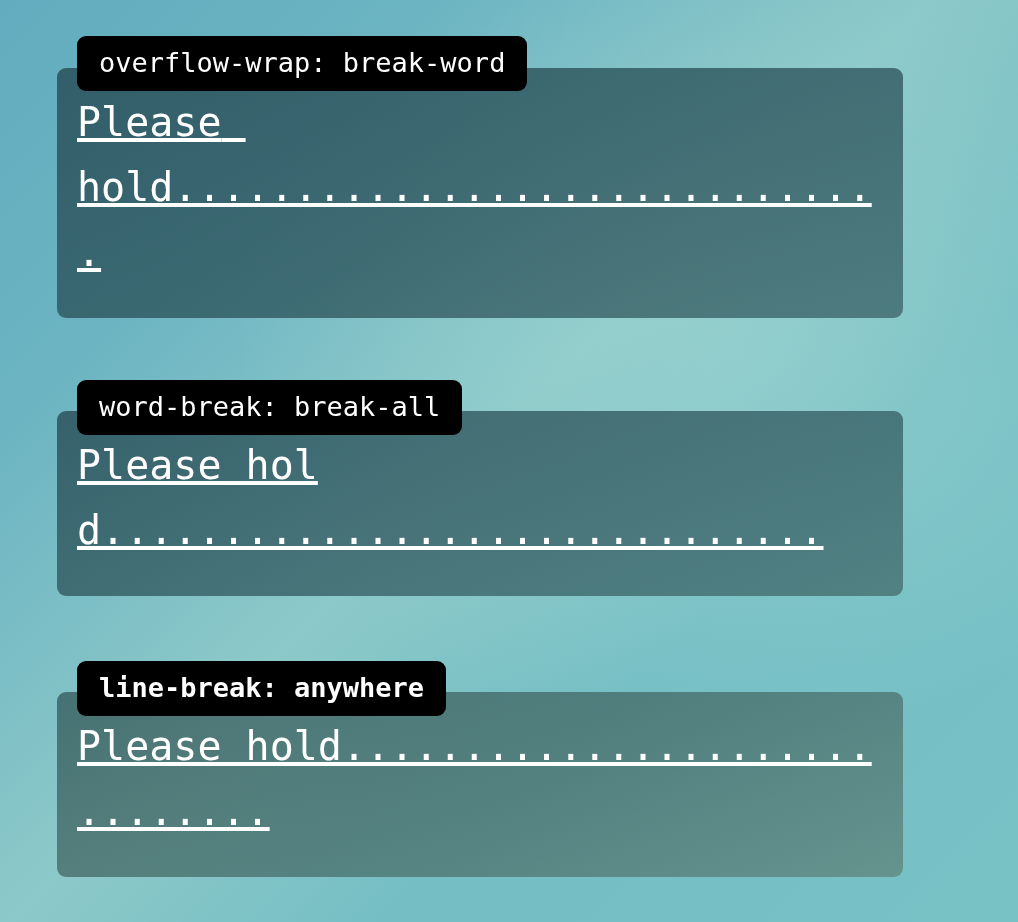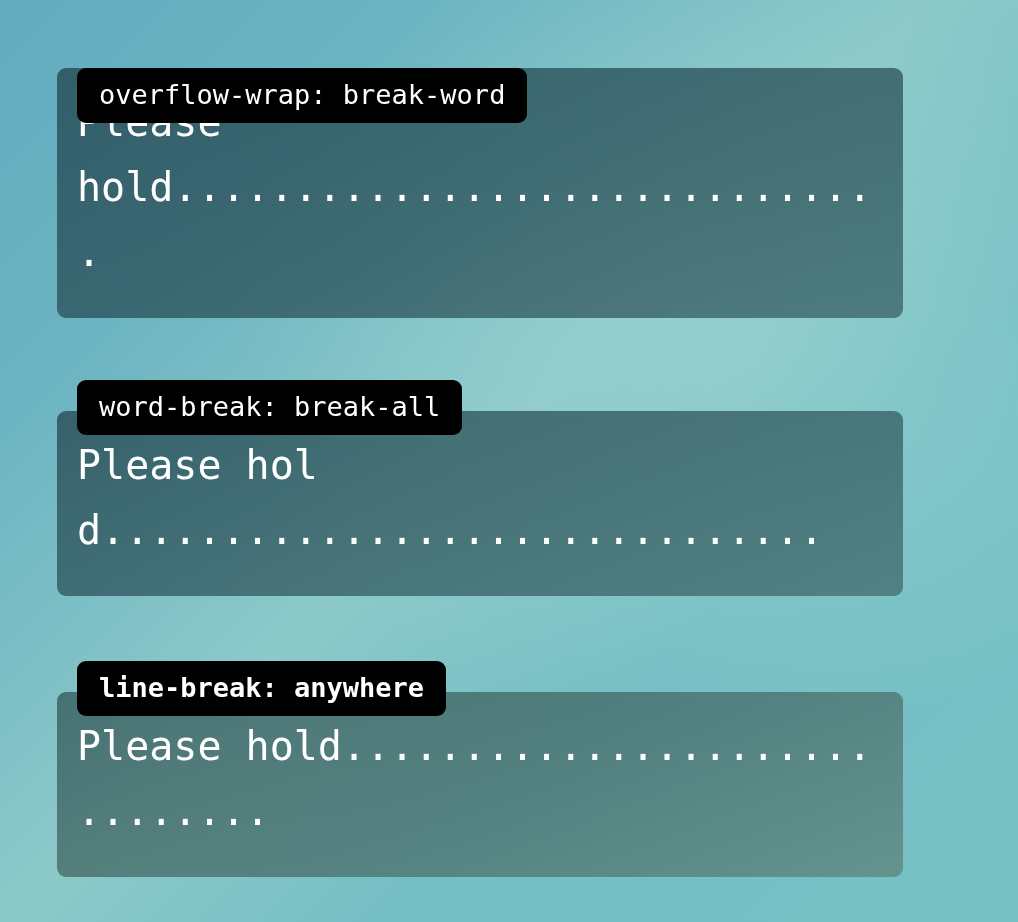--- a/index.html
+++ b/index.html
@@ -40,20 +40,21 @@
     position: absolute;
     left: 57px;
     width: 846px;
     box-sizing: border-box;
     border-radius: 9px;
     padding: 22px 20px 18px 20px;
     color: #ffffff;
     font-size: 40px;
     line-height: 1.62;
     letter-spacing: 0px;
+    text-decoration: underline;
   }
 
   
   .demo-1 {
     top: 68px;
     height: 250px;
     background: linear-gradient(160deg,
         rgba(38, 74, 84, 0.80) 0%,
         rgba(45, 84, 92, 0.78) 55%,
         rgba(56, 96, 100, 0.74) 100%);
@@ -94,21 +95,21 @@
     left: 77px;
     background: #000000;
     color: #ffffff;
     border-radius: 9px;
     padding: 11px 22px 13px 22px;
     font-size: 27px;
     line-height: 1.15;
     white-space: nowrap;
     z-index: 5;
   }
-  .badge-1 { top: 36px; margin-top: 32px; }
+  .badge-1 { top: 36px; }
   .badge-2 { top: 380px; }
   .badge-3 { top: 661px; font-weight: bold; }
 </style>
 </head>
 <body>
 
 <div class="stage">
 
   <div class="demo demo-1">
     <span class="demo-text">Please hold..............................</span>

